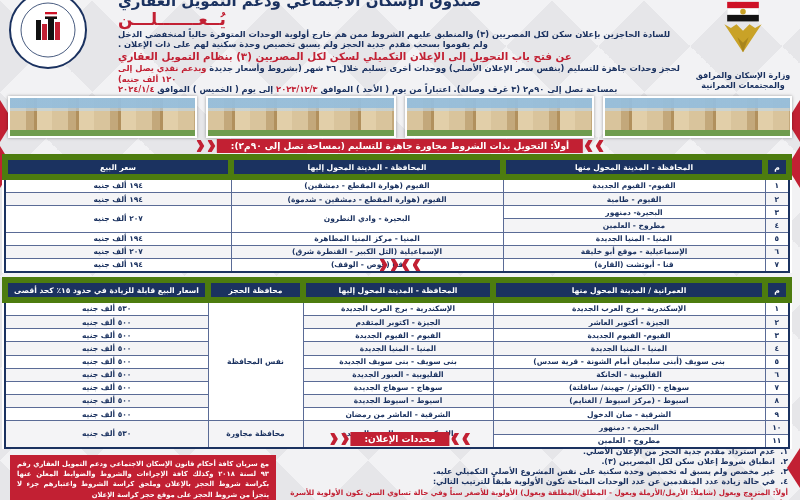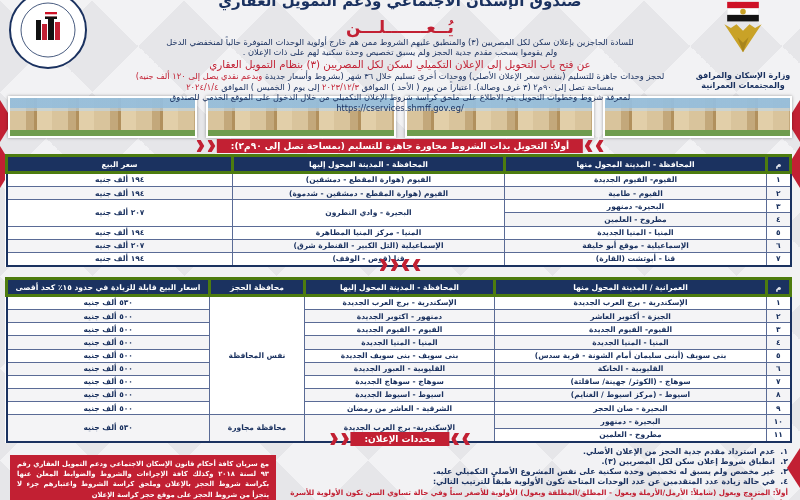--- a/index.html
+++ b/index.html
@@ -13,25 +13,25 @@
   .acc-l2{left:0;top:146px;width:13px;height:42px;clip-path:polygon(0 0,100% 50%,0 100%);}
   .acc-r1{right:0;top:100px;width:13px;height:42px;clip-path:polygon(100% 0,0 50%,100% 100%);}
   .acc-r2{right:0;top:146px;width:13px;height:42px;clip-path:polygon(100% 0,0 50%,100% 100%);}
   .acc-br{right:0;top:448px;width:13px;height:40px;clip-path:polygon(100% 0,0 50%,100% 100%);}
 
   
   .hdr{position:absolute;top:0;left:0;right:0;height:94px;z-index:2;}
   .seal{position:absolute;top:-14px;left:8px;width:80px;height:86px;}
   .ministry{position:absolute;top:0;right:4px;width:106px;text-align:center;}
   .ministry-name{font-size:8px;font-weight:bold;color:#1b3260;line-height:1.25;margin-top:13px;}
-  .title-wrap{margin:0 118px;text-align:center;}
+  .title-wrap{margin:0 118px;text-align:left;}
   .main-title{height:11px;overflow:hidden;}
   .main-title span{display:block;margin-top:-8px;font-size:15px;font-weight:bold;color:#1b3260;letter-spacing:1px;}
-  .announce{color:#c22033;font-size:17px;font-weight:bold;line-height:1.05;margin-top:8px;}
-  .hp{margin:0;font-size:8.3px;font-weight:normal;line-height:1.27;color:#1b3260;}
+  .announce{color:#c22033;font-size:17px;font-weight:bold;line-height:1.05;}
+  .hp{margin:0;font-size:8.3px;font-weight:bold;line-height:1.27;color:#1b3260;}
   .hp3{font-size:10.3px;color:#c22033;line-height:1.3;}
   .red-inline{color:#c22033;}
   .hp6 .url{direction:ltr;unicode-bidi:embed;}
 
   
   .photos{position:absolute;top:96px;left:8px;right:8px;height:42px;display:flex;gap:9px;z-index:1;}
   .photo{flex:1;border:2px solid #fff;box-shadow:0 0 3px rgba(0,0,0,.35);
     background:
       linear-gradient(to bottom, rgba(150,190,220,.95) 0 26%, rgba(190,215,235,.6) 26% 34%, transparent 34%),
       linear-gradient(to bottom, transparent 0 84%, #6f9c4e 84% 100%),
@@ -42,21 +42,21 @@
   .b-bar{background:#c22033;color:#fff;font-weight:bold;font-size:9px;line-height:1;padding:2.5px 14px;}
   .chv{display:inline-block;width:8px;height:12px;background:#c22033;margin:0 1.5px;}
   .chv-in-left{clip-path:polygon(100% 0,45% 0,0 50%,45% 100%,100% 100%,55% 50%);}   
   .chv-in-right{clip-path:polygon(0 0,55% 0,100% 50%,55% 100%,0 100%,45% 50%);}     
   .banner1{top:139px;} .banner2{top:259px;} .banner3{top:432px;}
 
   
   table{border-collapse:collapse;table-layout:fixed;width:784px;background:#fff;z-index:1;}
   .tbl{position:absolute;left:8px;right:8px;}
   .tbl1{top:154px;} .tbl2{top:277px;}
-  th{background:#1b3260;color:#fff;font-size:7.6px;font-weight:bold;padding:2.5px 2px;border:3px solid #4d7c0f;}
+  th{background:#1b3260;color:#fff;font-size:7.6px;font-weight:bold;padding:2.5px 2px;border:6px solid #4d7c0f;}
   td{font-size:7.5px;font-weight:bold;color:#1b3260;text-align:center;padding:1.4px 3px;
      border:1px solid #5a6b96;line-height:1.25;background:#fff;}
   table{border:2px solid #1b3260;}
   tbody tr:nth-child(even) td{background:#f4f4f6;}
 
   
   .conditions{position:absolute;top:447px;right:12px;width:500px;z-index:2;}
   .cond-item{display:flex;gap:4px;font-size:7.8px;font-weight:bold;color:#1b3260;line-height:1.28;}
   .cond-num{min-width:9px;}
   .priority{font-size:7.2px;font-weight:bold;color:#c22033;line-height:1.5;margin-top:1px;}
@@ -116,21 +116,20 @@
     <div class="title-wrap">
       <div class="main-title">
         <span>صندوق الإسكان الاجتماعي ودعم التمويل العقاري</span>
       </div>
       <div class="announce">يُــعـــــــلـــن</div>
       <p class="hp">للسادة الحاجزين بإعلان سكن لكل المصريين (٣) والمنطبق عليهم الشروط ممن هم خارج أولوية الوحدات المتوفرة حالياً لمنخفضي الدخل</p>
       <p class="hp">ولم يقوموا بسحب مقدم جدية الحجز ولم يسبق تخصيص وحدة سكنية لهم على ذات الإعلان .</p>
       <p class="hp hp3">عن فتح باب التحويل إلى الإعلان التكميلي لسكن لكل المصريين (٣) بنظام التمويل العقاري</p>
       <p class="hp"><span>لحجز وحدات جاهزة للتسليم (بنفس سعر الإعلان الأصلي) ووحدات أخرى تسليم خلال ٣٦ شهر (بشروط وأسعار جديدة</span> <span class="red-inline">وبدعم نقدي يصل إلى ١٢٠ ألف جنيه)</span></p>
       <p class="hp"><span>بمساحة تصل إلى ٩٠م٢ (٣ غرف وصالة). اعتباراً من يوم ( الأحد ) الموافق</span> <span class="red-inline">٢٠٢٣/١٢/٣</span> <span>إلى يوم ( الخميس ) الموافق</span> <span class="red-inline">٢٠٢٤/١/٤</span></p>
-      <p class="hp hp6"><span>لمعرفة شروط وخطوات التحويل يتم الاطلاع على ملحق كراسة شروط الإعلان التكميلي من خلال الدخول على الموقع الخدمي للصندوق</span> <span class="url">https://cservices.shmff.gov.eg/</span></p>
     </div>
   </div>
 
   <div class="photos">
     <div class="photo"></div>
     <div class="photo"></div>
     <div class="photo"></div>
     <div class="photo"></div>
   </div>
 
@@ -229,21 +228,21 @@
       <tr>
         <td>١</td>
         <td>الإسكندرية - برج العرب الجديدة</td>
         <td>الإسكندرية - برج العرب الجديدة</td>
         <td rowspan="9">نفس المحافظة</td>
         <td>٥٣٠ ألف جنيه</td>
       </tr>
       <tr>
         <td>٢</td>
         <td>الجيزة - أكتوبر العاشر</td>
-        <td>دمنهور - اكتوبر الجديدة</td>
+        <td>الجيزة - اكتوبر المتقدم</td>
         <td>٥٠٠ ألف جنيه</td>
       </tr>
       <tr>
         <td>٣</td>
         <td>الفيوم- الفيوم الجديدة</td>
         <td>الفيوم - الفيوم الجديدة</td>
         <td>٥٠٠ ألف جنيه</td>
       </tr>
       <tr>
         <td>٤</td>
@@ -270,21 +269,21 @@
         <td>٥٠٠ ألف جنيه</td>
       </tr>
       <tr>
         <td>٨</td>
         <td>اسيوط - (مركز اسيوط / الغنايم)</td>
         <td>اسيوط - اسيوط الجديدة</td>
         <td>٥٠٠ ألف جنيه</td>
       </tr>
       <tr>
         <td>٩</td>
-        <td>البحيرة - صان الحجر</td>
+        <td>الشرقية - صان الدخول</td>
         <td>الشرقية - العاشر من رمضان</td>
         <td>٥٠٠ ألف جنيه</td>
       </tr>
       <tr>
         <td>١٠</td>
         <td>البحيرة - دمنهور</td>
         <td rowspan="2">الإسكندرية- برج العرب الجديدة</td>
         <td rowspan="2">محافظة مجاورة</td>
         <td rowspan="2">٥٣٠ ألف جنيه</td>
       </tr>

